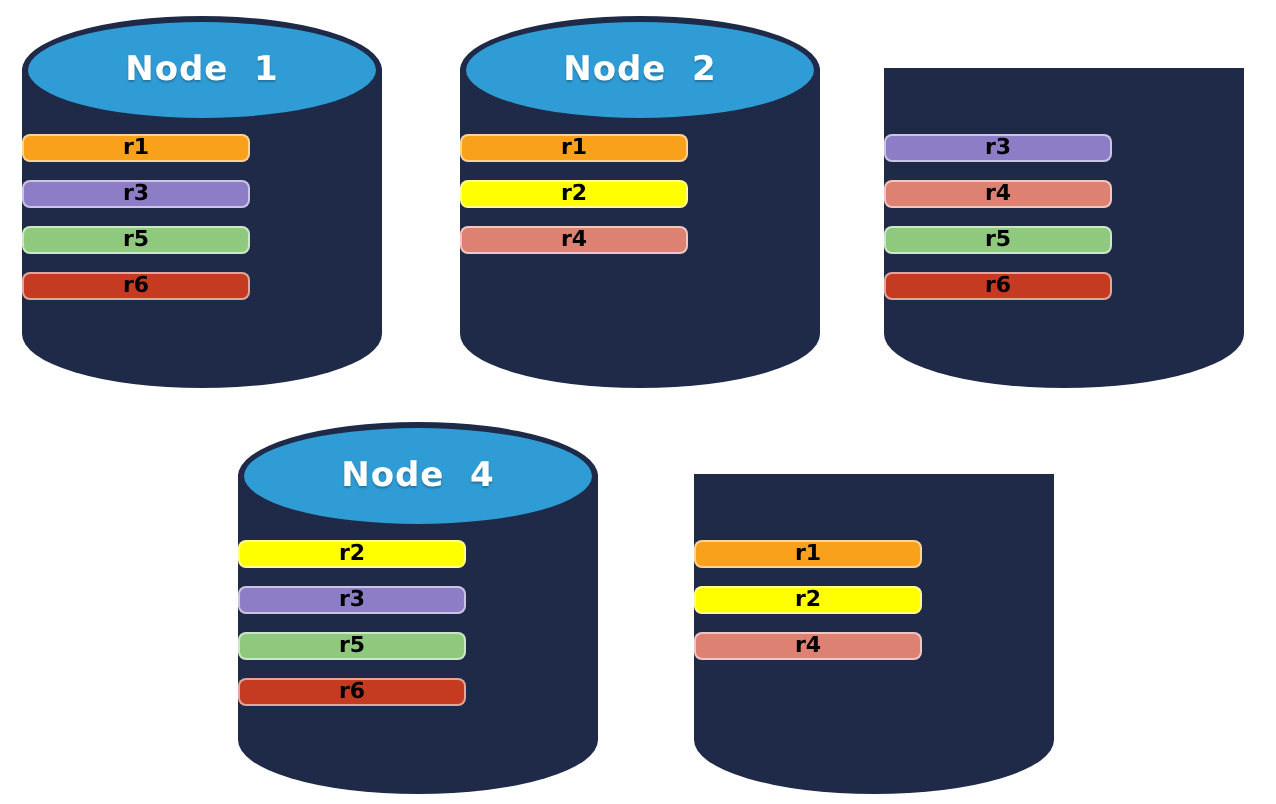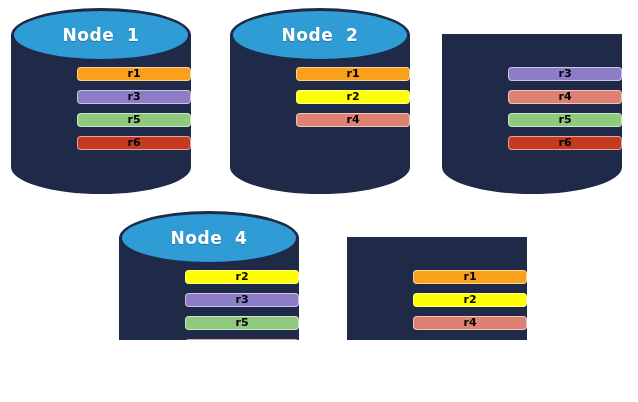--- a/index.html
+++ b/index.html
@@ -4,21 +4,21 @@
 <style>
   html, body {
     margin: 0;
     padding: 0;
     background: #ffffff;
     font-family: "DejaVu Sans", "Liberation Sans", sans-serif;
   }
   #canvas {
     position: relative;
     width: 638px;
-    height: 340px;
+    height: 402px;
     background: #ffffff;
     overflow: hidden;
   }
   .cylinder {
     position: absolute;
     width: 180px;
     height: 186px;
   }
   .cyl-body {
     position: absolute;
@@ -52,21 +52,21 @@
     letter-spacing: 0.5px;
     text-shadow: 0 1px 1px rgba(0,0,0,0.25);
   }
   .bars {
     position: absolute;
     top: 59px;
     left: 0;
     right: 0;
     display: flex;
     flex-direction: column;
-    align-items: flex-end;
+    align-items: flex-start;
     gap: 9px;
     z-index: 3;
   }
   .bar {
     width: 114px;
     height: 14px;
     box-sizing: border-box;
     border: 1px solid rgba(255,255,255,0.55);
     border-radius: 4px;
     color: #000000;

